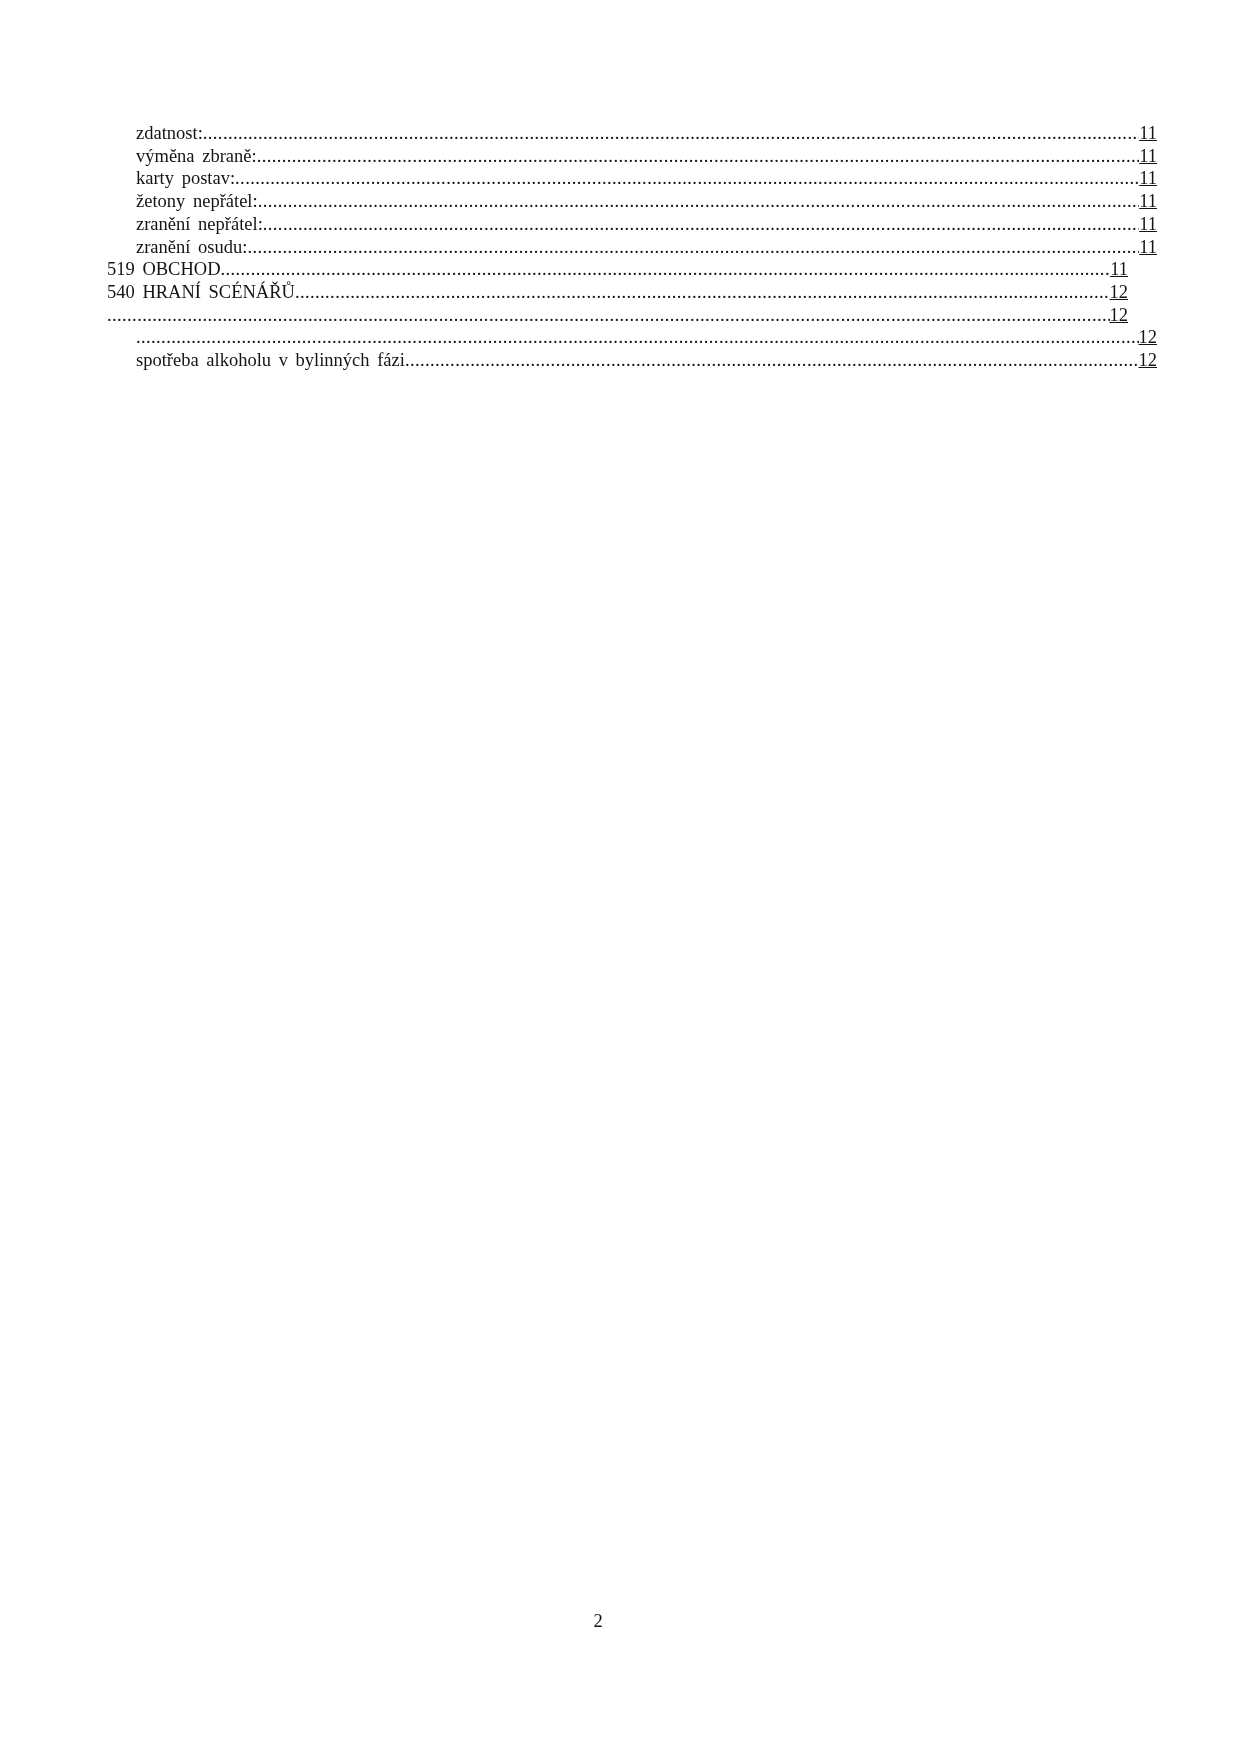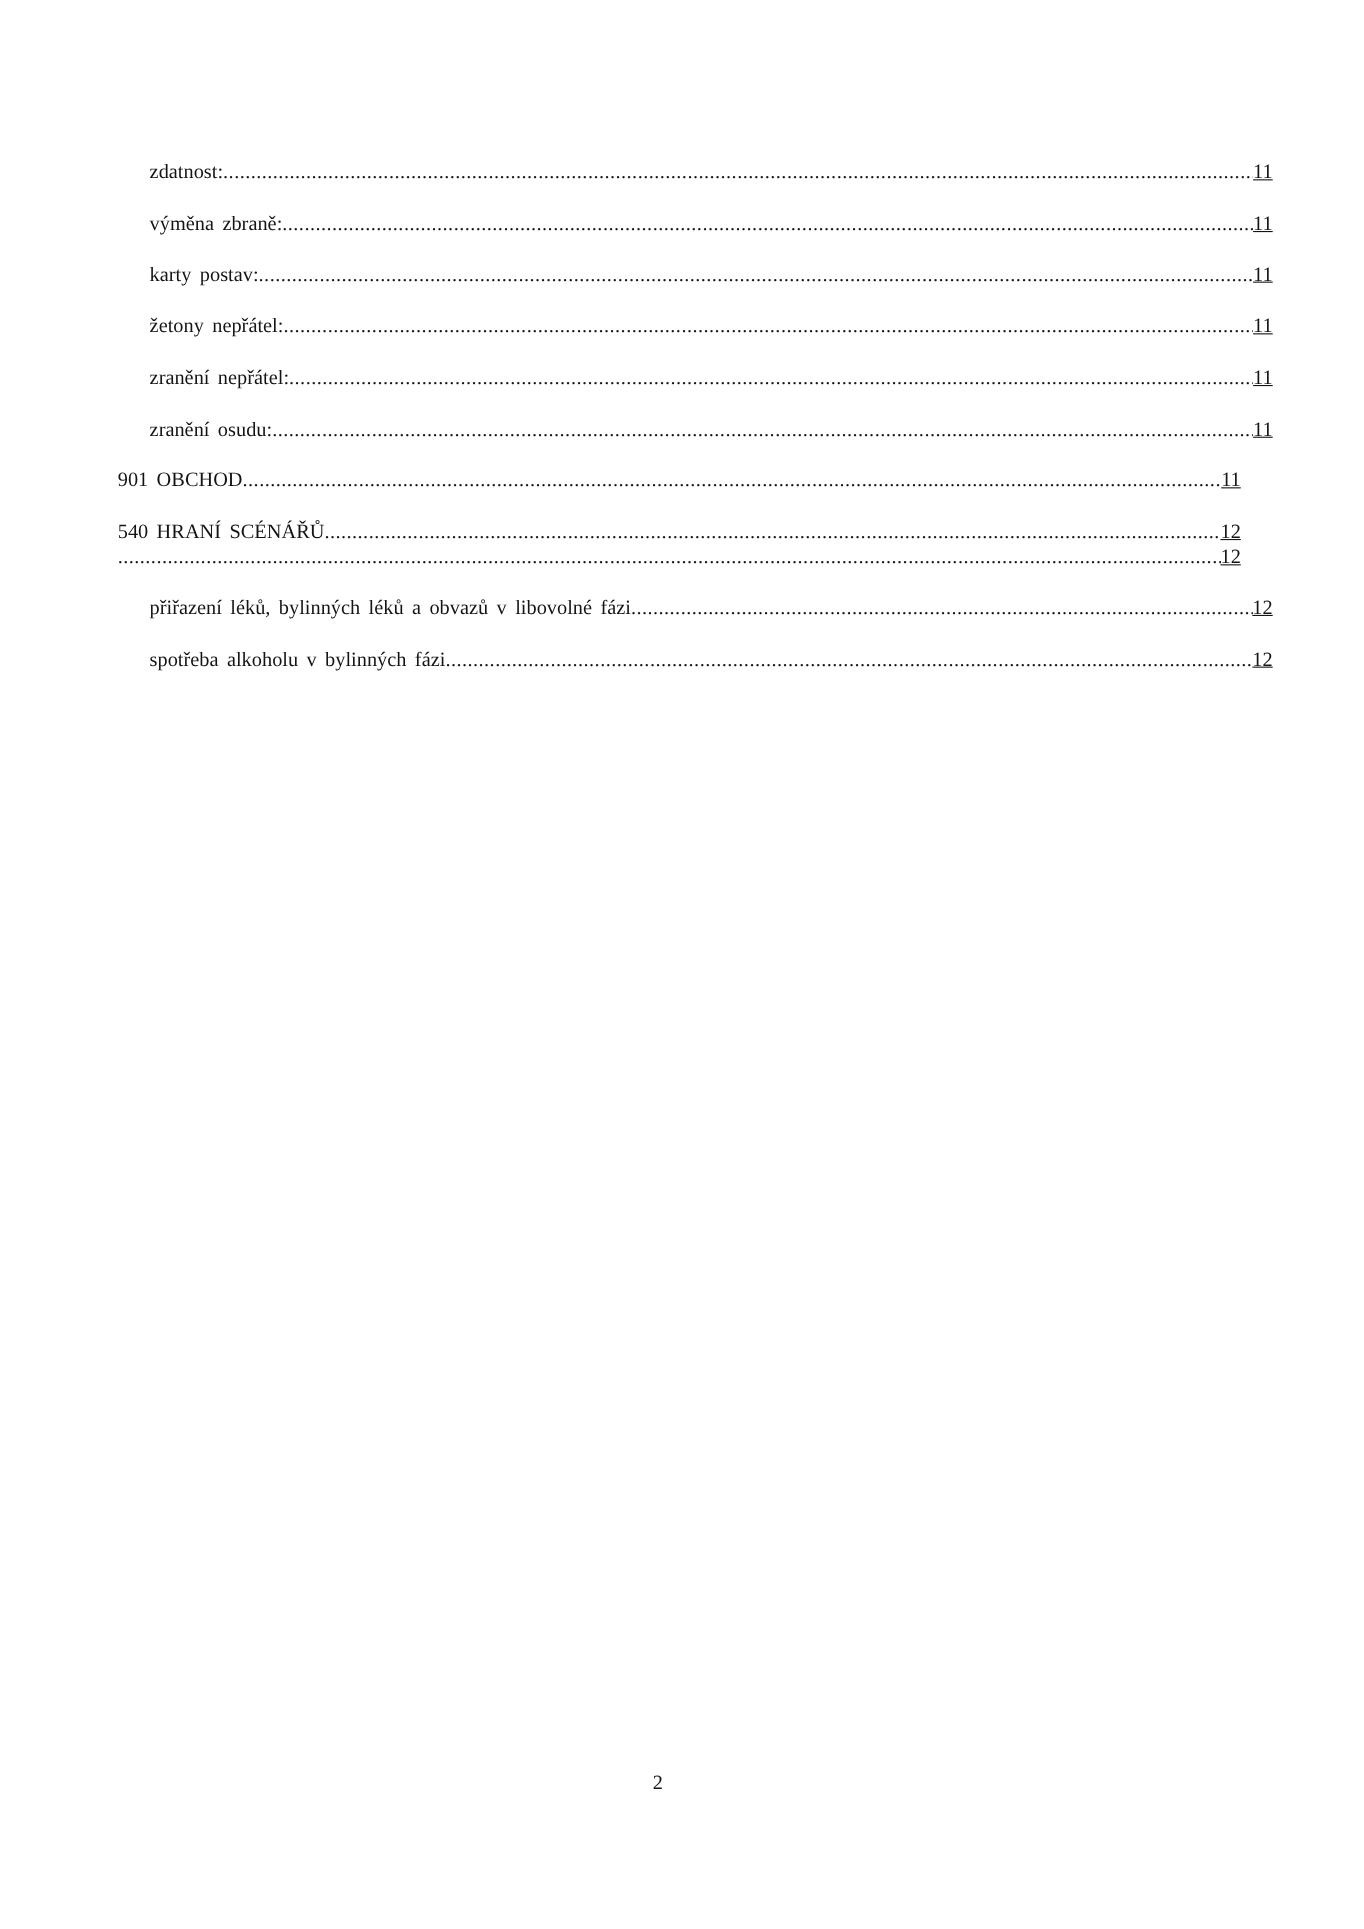--- a/index.html
+++ b/index.html
@@ -32,21 +32,20 @@
     display: flex;
     align-items: baseline;
     width: 100%;
   }
   .toc-row.level-1 {
     padding-left: 29px;
   }
   .toc-label {
     white-space: nowrap;
     word-spacing: 3px;
-    margin-top: 24px;
   }
   .toc-dots {
     flex: 1 1 auto;
     overflow: hidden;
     white-space: nowrap;
     min-width: 0;
   }
   .toc-dots::after {
     content: "................................................................................................................................................................................................................................................................................................................";
     letter-spacing: 0.4px;
@@ -96,35 +95,34 @@
       <span class="toc-label">zranění nepřátel:</span>
       <span class="toc-dots"></span>
       <span class="toc-page">11</span>
     </div>
       <div class="toc-row level-1">
       <span class="toc-label">zranění osudu:</span>
       <span class="toc-dots"></span>
       <span class="toc-page">11</span>
     </div>
       <div class="toc-row level-0">
-      <span class="toc-label">901 OBCHOD</span>
+      <span class="toc-label">519 OBCHOD</span>
       <span class="toc-dots"></span>
       <span class="toc-page">11</span>
     </div>
       <div class="toc-row level-0">
       <span class="toc-label">540 HRANÍ SCÉNÁŘŮ</span>
       <span class="toc-dots"></span>
       <span class="toc-page">12</span>
     </div>
       <div class="toc-row level-0">
       <span class="toc-dots"></span>
       <span class="toc-page">12</span>
     </div>
       <div class="toc-row level-1">
-      <span class="toc-label">přiřazení léků, bylinných léků a obvazů v libovolné fázi</span>
       <span class="toc-dots"></span>
       <span class="toc-page">12</span>
     </div>
       <div class="toc-row level-1">
       <span class="toc-label">spotřeba alkoholu v bylinných fázi</span>
       <span class="toc-dots"></span>
       <span class="toc-page">12</span>
     </div>
     </div>
 

